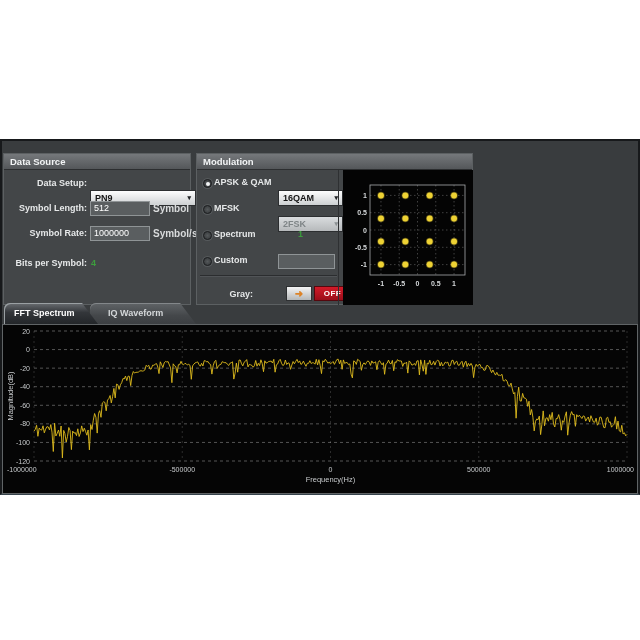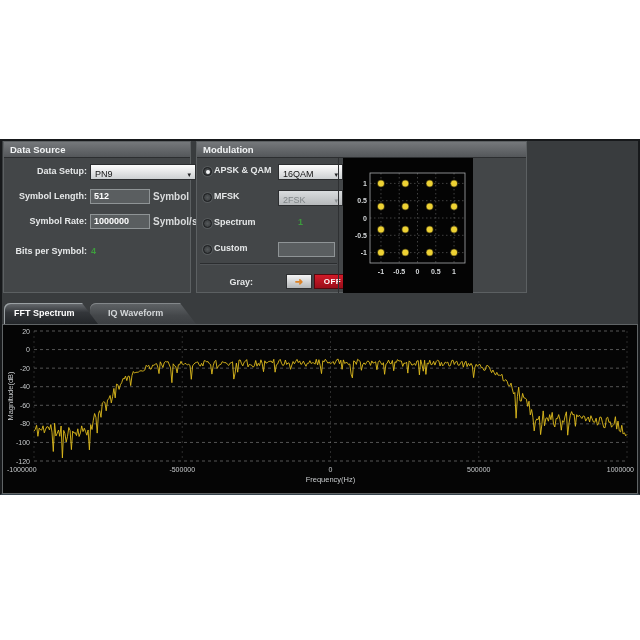--- a/index.html
+++ b/index.html
@@ -2,35 +2,35 @@
 <html><head>
 <meta charset="utf-8">
 <style>
   html,body{margin:0;padding:0;background:#ffffff;}
   .stage{position:relative;width:640px;height:640px;background:#ffffff;overflow:hidden;
          font-family:"Liberation Sans",sans-serif;}
   .app{position:absolute;left:0;top:139px;width:640px;height:356px;
        background:#393c3e;border:2px solid #17191b;box-sizing:border-box;
        border-bottom-color:#37444d;}
   
-  .panel{position:absolute;top:0;height:152px;background:#434648;
+  .panel{position:absolute;top:12px;height:152px;background:#434648;
          border:1px solid #5c6062;box-sizing:border-box;}
   .phead{position:absolute;left:0;top:0;right:0;height:15px;
          background:linear-gradient(#75787b,#54575a);
          border-bottom:1px solid #2c2e30;color:#f2f4f5;
          font-size:9.5px;font-weight:700;line-height:15px;padding-left:6px;}
   .lbl{position:absolute;font-size:9px;font-weight:600;color:#e6e8e9;
        text-align:right;line-height:15px;}
   .unit{position:absolute;font-size:10px;font-weight:600;color:#d9dbdc;line-height:15px;}
   .inp{position:absolute;height:13px;background:#5a5e60;border:1px solid #8f9496;
-       color:#ffffff;font-size:9px;font-weight:700;line-height:13px;padding:0 3px;
+       color:#ffffff;font-size:9px;font-weight:400;line-height:13px;padding:0 3px;
        font-family:"Liberation Sans",sans-serif;}
   .dd{position:absolute;height:14px;background:linear-gradient(#fdfdfd,#cdd0d2);
-      border:1px solid #2c2e30;display:flex;align-items:flex-end;padding:0 4px;
-      color:#141414;font-size:9px;font-weight:400;cursor:default;}
+      border:1px solid #2c2e30;display:flex;align-items:center;padding:0 4px;
+      color:#141414;font-size:9px;font-weight:700;cursor:default;margin-top:14px;}
   .dd .arr{margin-left:auto;font-size:7px;color:#202224;}
   .dd.disabled{background:linear-gradient(#d9dcde,#b6b9bb);color:#7f8587;}
   .dd.disabled .arr{color:#8b9092;}
   .radio{position:absolute;left:6px;width:7px;height:7px;border-radius:50%;
          border:1px solid #1d1f21;background:radial-gradient(#55595b,#323537);
          box-shadow:0 0 0 1px #565a5c;}
   .radio.sel::after{content:"";position:absolute;left:1.5px;top:1.5px;width:4px;height:4px;
          border-radius:50%;background:#f2f4f5;}
   .mlabel{position:absolute;left:17px;font-size:9px;font-weight:600;color:#e6e8e9;line-height:15px;}
   .greenv{position:absolute;font-size:9px;font-weight:700;color:#3d9c3d;line-height:15px;}
@@ -83,21 +83,21 @@
     <span class="lbl" style="left:0;top:47px;width:83px;">Symbol Length:</span>
     <input class="inp" style="left: 86px; top: 47px; width: 52px;" readonly="" value="512">
     <span class="unit" style="left:149px;top:47px;">Symbol</span>
     <span class="lbl" style="left:0;top:72px;width:83px;">Symbol Rate:</span>
     <input class="inp" style="left: 86px; top: 72px; width: 52px;" readonly="" value="1000000">
     <span class="unit" style="left:149px;top:72px;">Symbol/s</span>
     <span class="lbl" style="left:0;top:102px;width:83px;">Bits per Symbol:</span>
     <span class="greenv" style="left:87px;top:102px;">4</span>
   </section>
 
-  <section class="panel" style="left:194px;width:331px;">
+  <section class="panel" style="left:194px;width:277px;">
     <div class="phead">Modulation</div>
 
     <span class="radio sel" style="top:25px;"></span>
     <span class="mlabel" style="top:21px;">APSK &amp; QAM</span>
     <div class="dd" style="left:81px;top:22px;width:55px;">
       <span>16QAM</span>
       <span class="arr">▾</span>
     </div>
 
     <span class="radio" style="top:51px;"></span>

